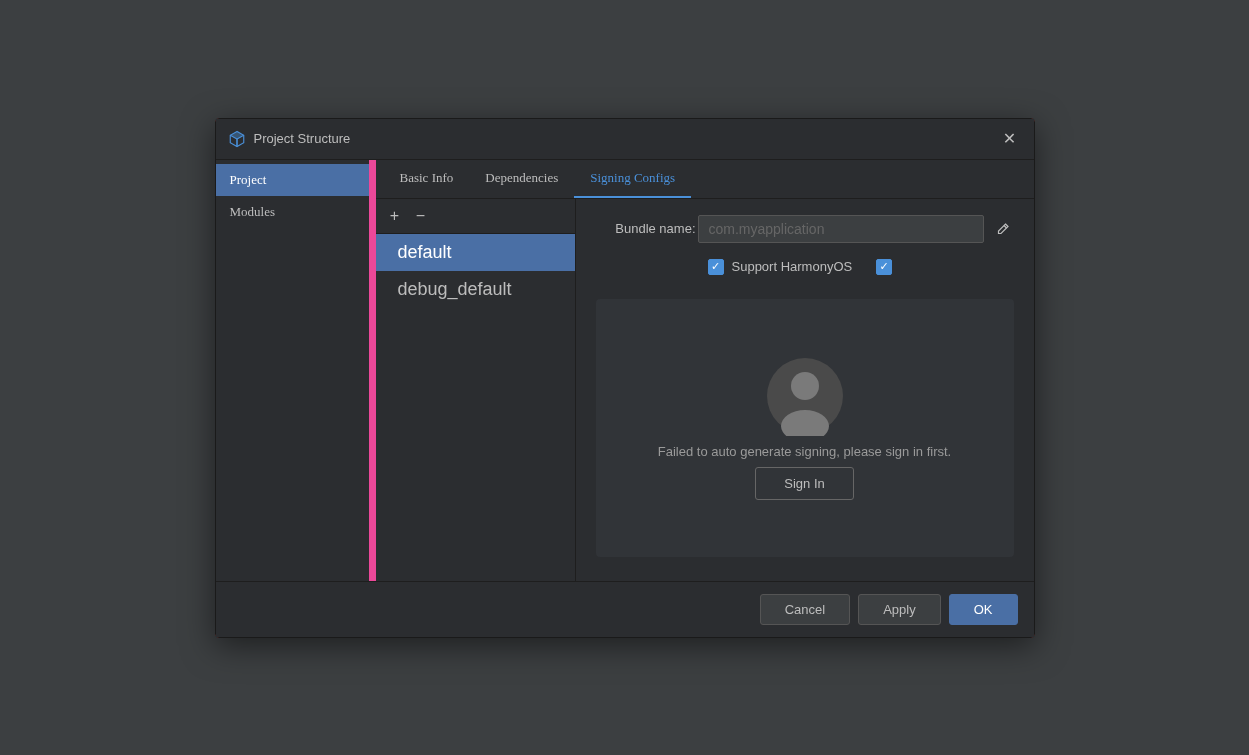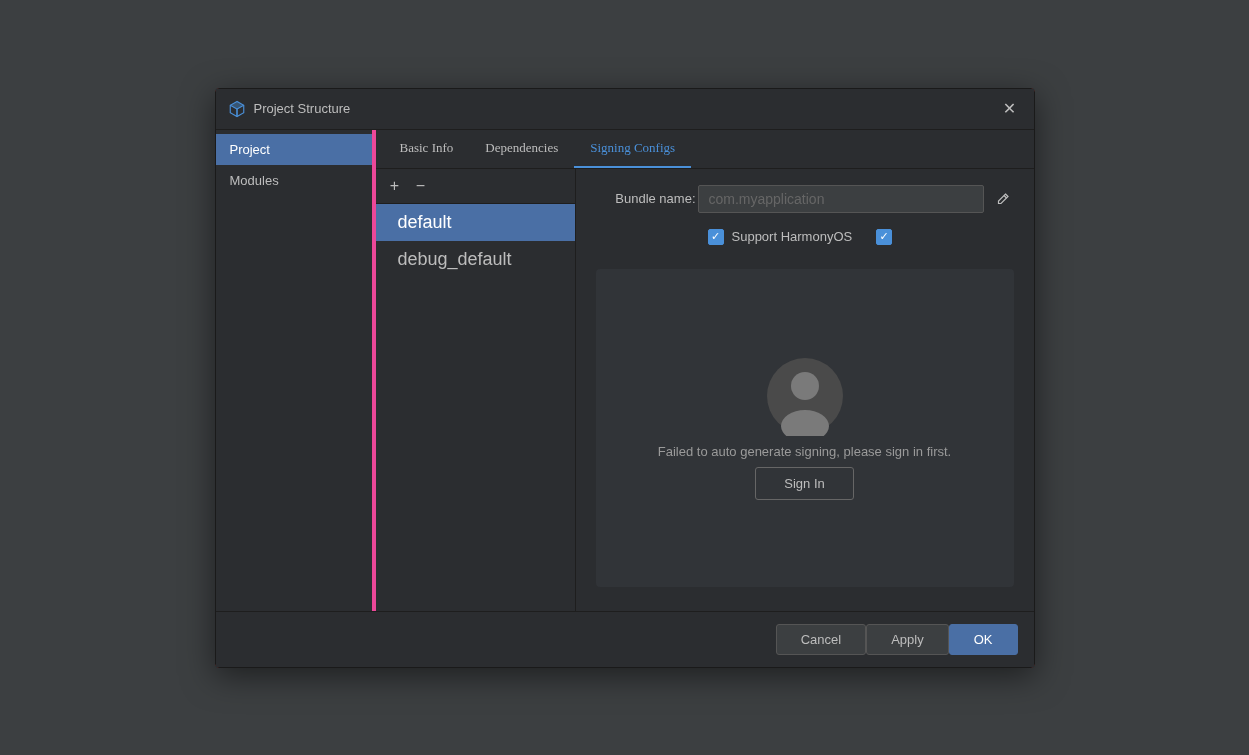--- a/index.html
+++ b/index.html
@@ -9,21 +9,21 @@
       font-size: 13px;
       color: #bdbdbd;
       display: flex;
       justify-content: center;
       align-items: center;
       width: 1249px;
       height: 755px;
     }
     .dialog {
       width: 820px;
-      height: 580px;
+      height: 520px;
       background: #ef4444;
       border: 1px solid #1a1a1a;
       border-radius: 4px;
       display: flex;
       flex-direction: column;
       box-shadow: 0 8px 32px rgba(0,0,0,0.5);
     }
     .title-bar {
       display: flex;
       align-items: center;
@@ -56,23 +56,24 @@
       border-radius: 2px;
     }
     .content-area {
       display: flex;
       flex: 1;
       overflow: hidden;
     }
     .sidebar {
       width: 160px;
       background: #2b2d30;
-      border-right: 4px solid #ec4899;
+      border-right: 7px solid #ec4899;
       padding: 4px 0;
       flex-shrink: 0;
+      font-family: Liberation Serif, serif;
     }
     .sidebar-item {
       padding: 8px 14px;
       cursor: pointer;
       color: #bdbdbd;
       font-size: 13px;
     }
     .sidebar-item.active {
       background: #4a6fa5;
       color: #ffffff;
@@ -254,20 +255,21 @@
       font-size: 13px;
       cursor: pointer;
       border-radius: 3px;
     }
     .footer {
       display: flex;
       justify-content: flex-end;
       align-items: center;
       padding: 12px 16px;
       border-top: 1px solid #1e1e1e;
+      gap: 8px;
       flex-shrink: 0;
       background: #2b2d30;
     }
     .footer-btn {
       padding: 7px 24px;
       font-size: 13px;
       cursor: pointer;
       border-radius: 3px;
       border: 1px solid #555;
       background: #3c3f41;

